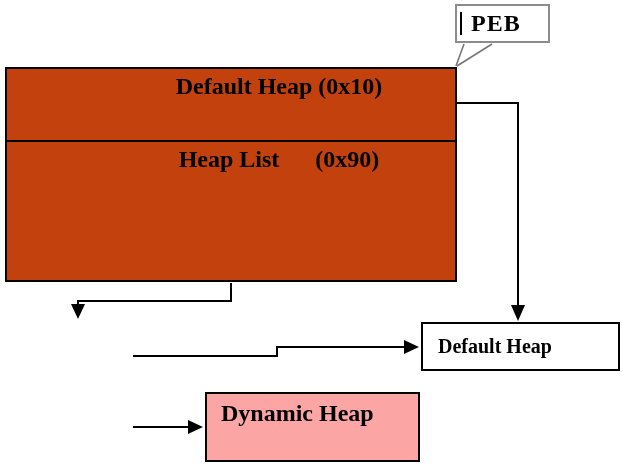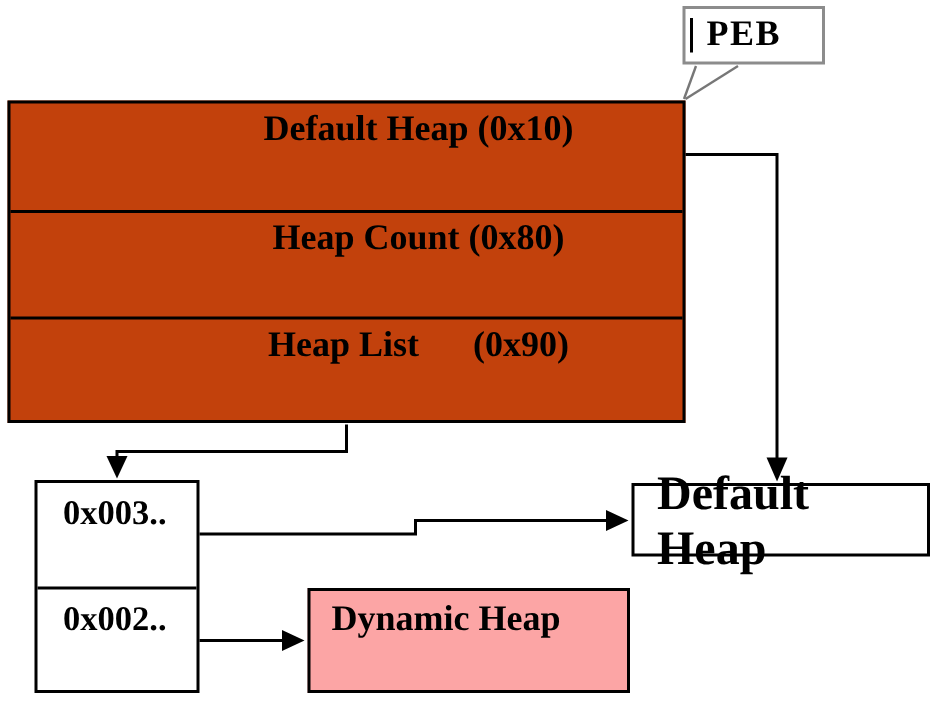--- a/index.html
+++ b/index.html
@@ -37,21 +37,21 @@
   }
   .hl-cell{
     height:69px;box-sizing:border-box;padding:7px 0 0 17px;font-size:23px;white-space:pre;
   }
   .hl-cell + .hl-cell{border-top:2px solid #000;}
 
   
   .dh-box{
     position:absolute;left:421px;top:322px;width:199px;height:49px;
     border:2px solid #000;background:#fff;box-sizing:border-box;
-    display:flex;align-items:center;padding-left:15px;font-size:32px;
+    display:flex;align-items:center;padding-left:15px;font-size:20px;
   }
 
   
   .dyn-box{
     position:absolute;left:205px;top:392px;width:215px;height:70px;
     border:2px solid #000;background:#fca5a5;box-sizing:border-box;
     padding:8px 0 0 14px;font-size:24px;line-height:23px;
   }
   .dyn-box sup{font-size:14px;line-height:0;}
 </style>
@@ -63,31 +63,24 @@
   <div class="bubble">
     <span class="cursor-bar"></span>
     <span class="bubble-label">PEB</span>
   </div>
 
   <div class="peb-table">
     <div class="peb-row">
       <span>Default Heap (0x10)</span>
     </div>
     <div class="peb-row">
-      <span>Heap Count (0x80)</span>
-    </div>
-    <div class="peb-row">
       <span>Heap List      (0x90)</span>
     </div>
   </div>
 
-  <div class="hl-table">
-    <div class="hl-cell">0x003..</div>
-    <div class="hl-cell">0x002..</div>
-  </div>
 
   <div class="dh-box">
     <span>Default Heap</span>
   </div>
 
   <div class="dyn-box">
     <div>Dynamic Heap</div>
   </div>
 
   <svg class="connectors" width="623" height="469" viewBox="0 0 623 469" xmlns="http://www.w3.org/2000/svg">

